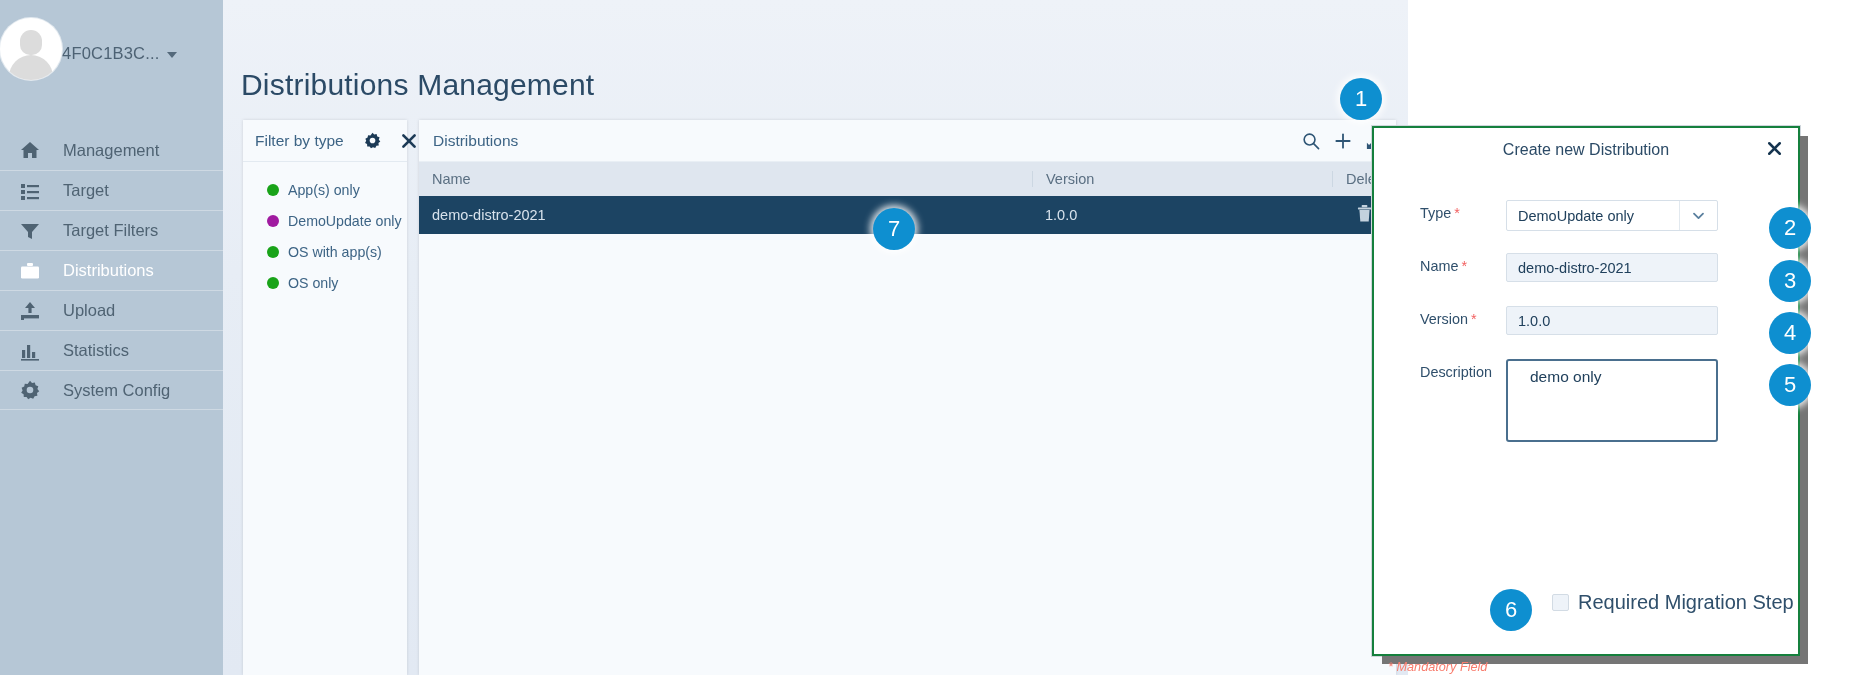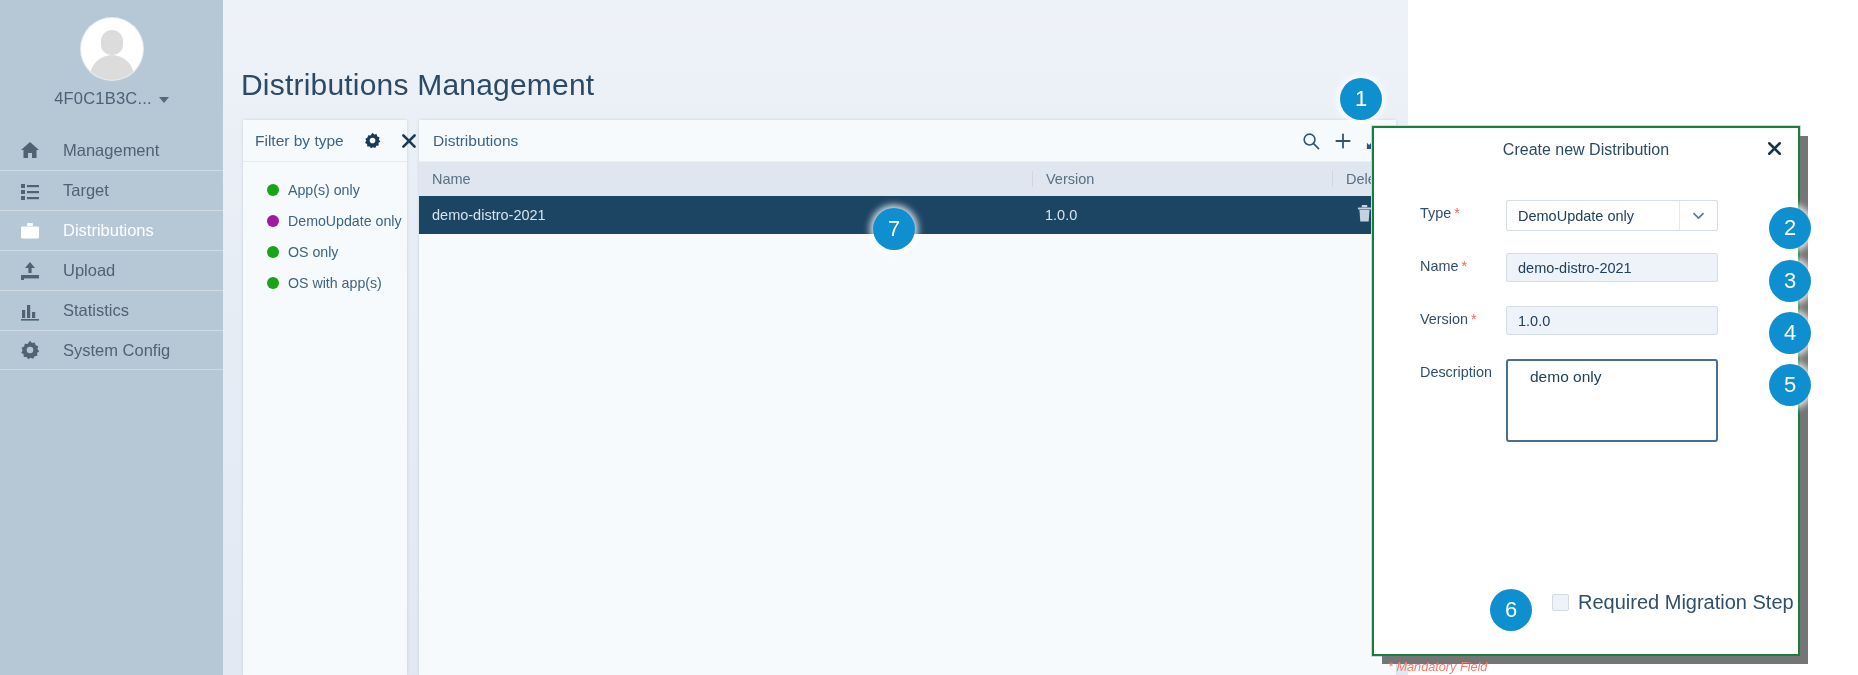--- a/index.html
+++ b/index.html
@@ -17,21 +17,21 @@
   }
 
   
   #sidebar {
     position: absolute; left: 0; top: 0;
     width: 223px; height: 675px;
     background: #b6c7d6;
   }
   .avatar-wrap {
     position: absolute; left: 0; top: 18px; width: 223px;
-    display: flex; flex-direction: column; align-items: center;
+    display: flex; flex-direction: row; align-items: center;
   }
   .avatar {
     width: 62px; height: 62px; border-radius: 50%;
     background: #ffffff;
     position: relative; overflow: hidden;
     box-shadow: 0 0 0 1px rgba(255,255,255,0.6);
   }
   .avatar .head {
     position: absolute; left: 50%; top: 12px;
     transform: translateX(-50%);
@@ -307,20 +307,28 @@
               <rect x="7" y="4" width="12" height="2.2"></rect>
             <rect x="1" y="9" width="4" height="4"></rect>
               <rect x="7" y="10" width="12" height="2.2"></rect>
             <rect x="1" y="15" width="4" height="4"></rect>
               <rect x="7" y="16" width="12" height="2.2"></rect>
           </svg>
         </span>
         <span>Target</span>
       </div>
 
+      <div class="nav-item">
+        <span class="nav-ico">
+          <svg width="20" height="20" viewBox="0 0 20 20" fill="currentColor">
+            <path d="M1 3 H19 L12 11 V18 L8 16 V11 Z"></path>
+          </svg>
+        </span>
+        <span>Target Filters</span>
+      </div>
 
       <div class="nav-item active">
         <span class="nav-ico">
           <svg width="20" height="20" viewBox="0 0 20 20" fill="currentColor">
             <rect x="7" y="2" width="6" height="3" rx="1"></rect>
             <rect x="1" y="5.5" width="18" height="12" rx="1.2"></rect>
           </svg>
         </span>
         <span>Distributions</span>
       </div>
@@ -385,25 +393,25 @@
         <div class="filter-item">
           <span class="dot" style="background:#19a319"></span>
           <span>App(s) only</span>
         </div>
         <div class="filter-item">
           <span class="dot" style="background:#a01aa0"></span>
           <span>DemoUpdate only</span>
         </div>
         <div class="filter-item">
           <span class="dot" style="background:#19a319"></span>
-          <span>OS only</span>
+          <span>OS with app(s)</span>
         </div>
         <div class="filter-item">
           <span class="dot" style="background:#19a319"></span>
-          <span>OS with app(s)</span>
+          <span>OS only</span>
         </div>
       </div>
     </div>
 
     <div id="table-panel">
       <div id="table-head">
         <span class="ttitle">Distributions</span>
         <span class="tools">
           <span class="tool-ico">
             <svg width="18" height="18" viewBox="0 0 20 20" fill="none" stroke="currentColor" stroke-width="1.8">

